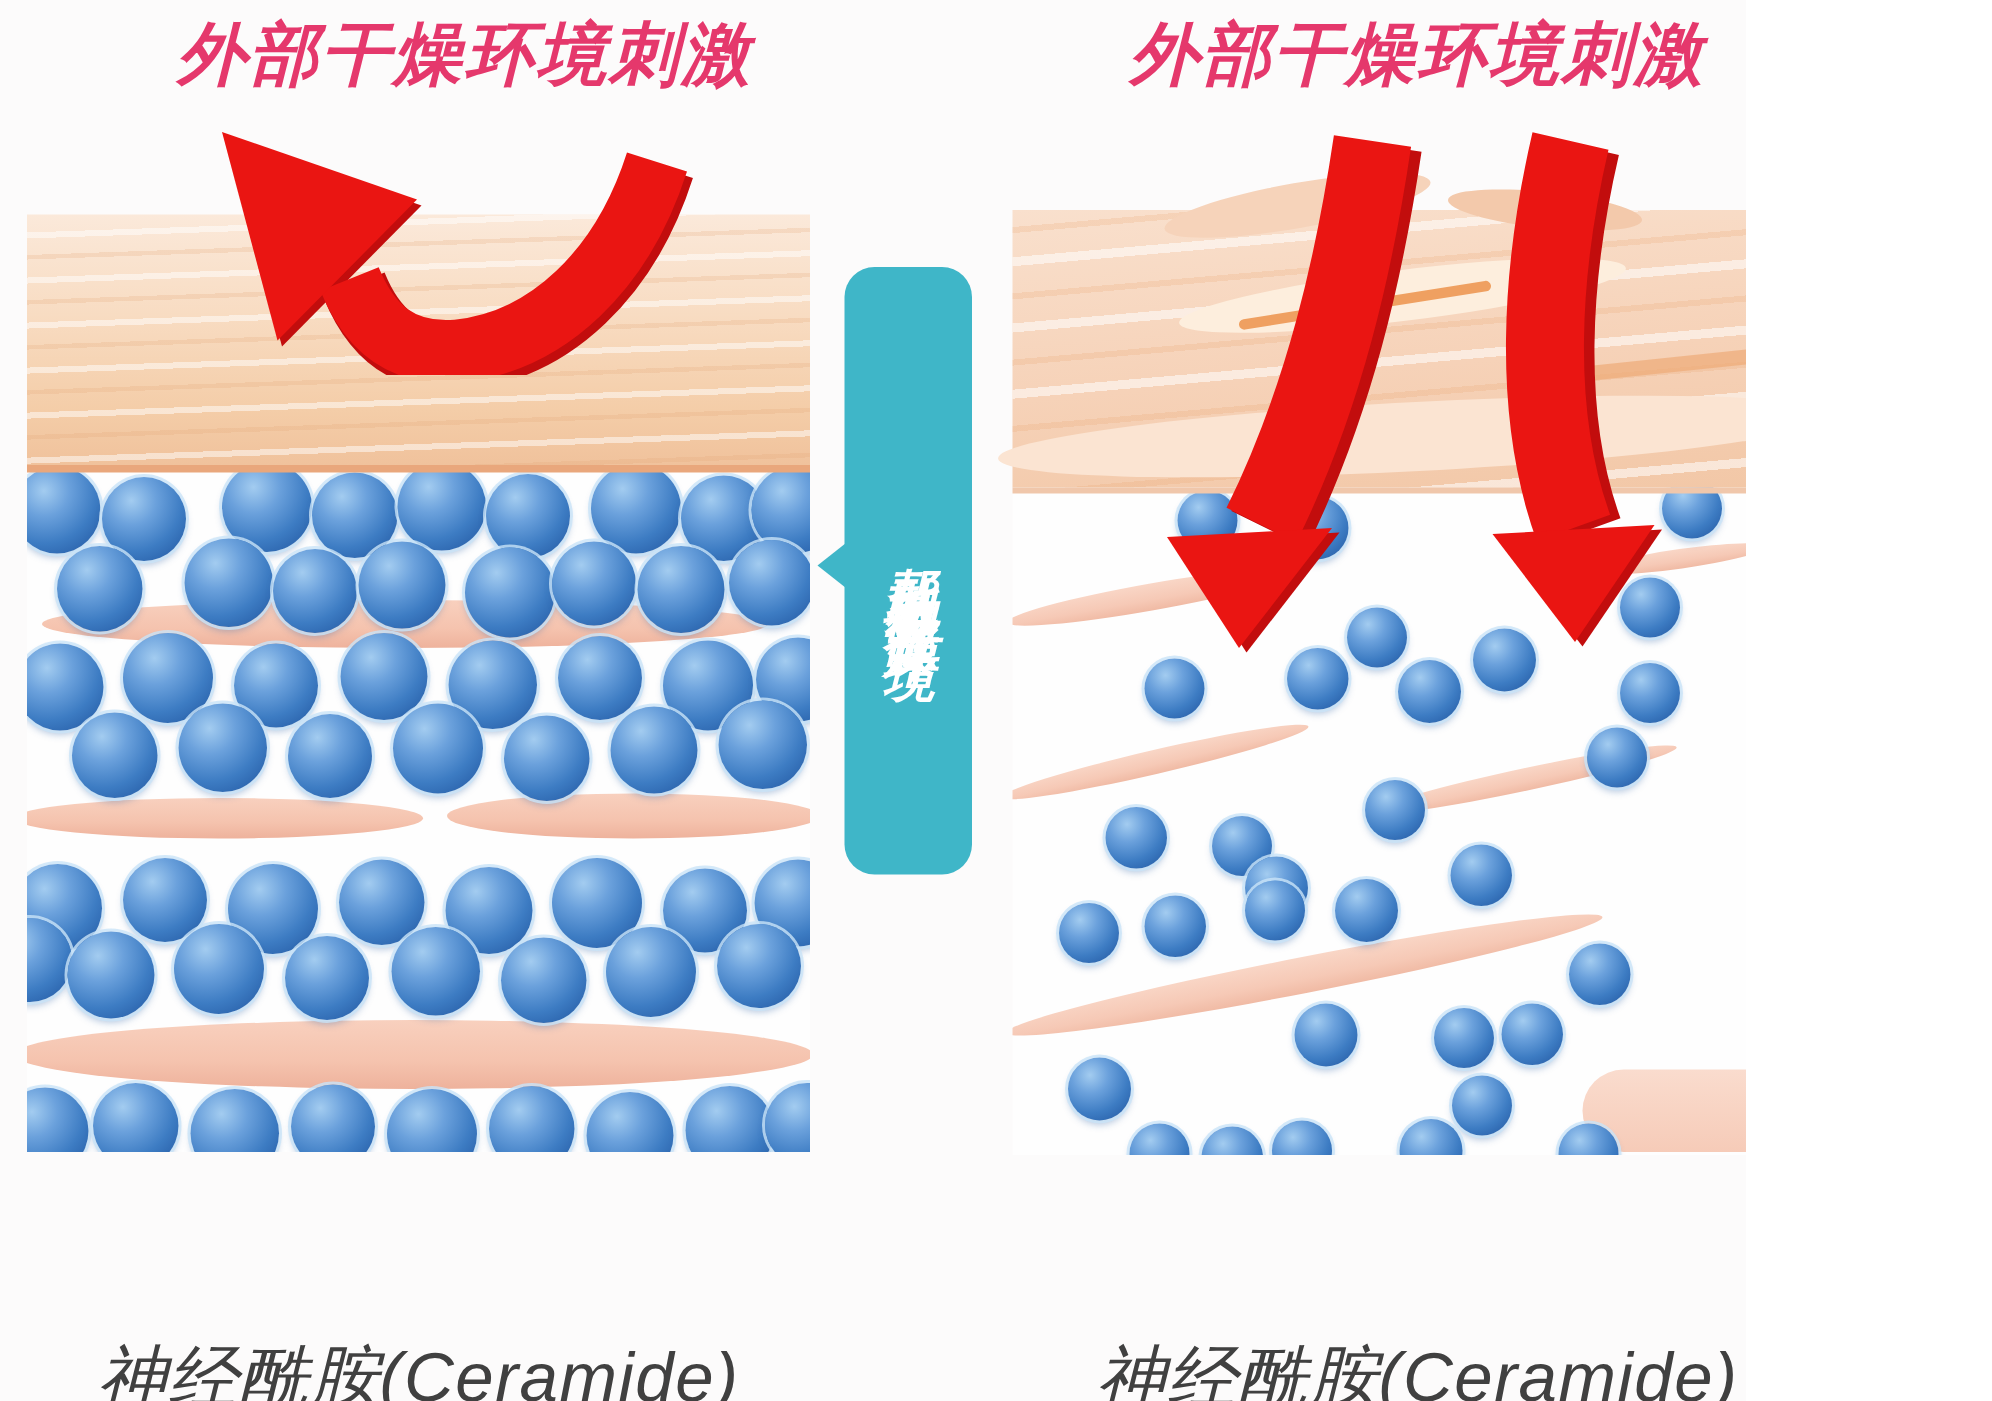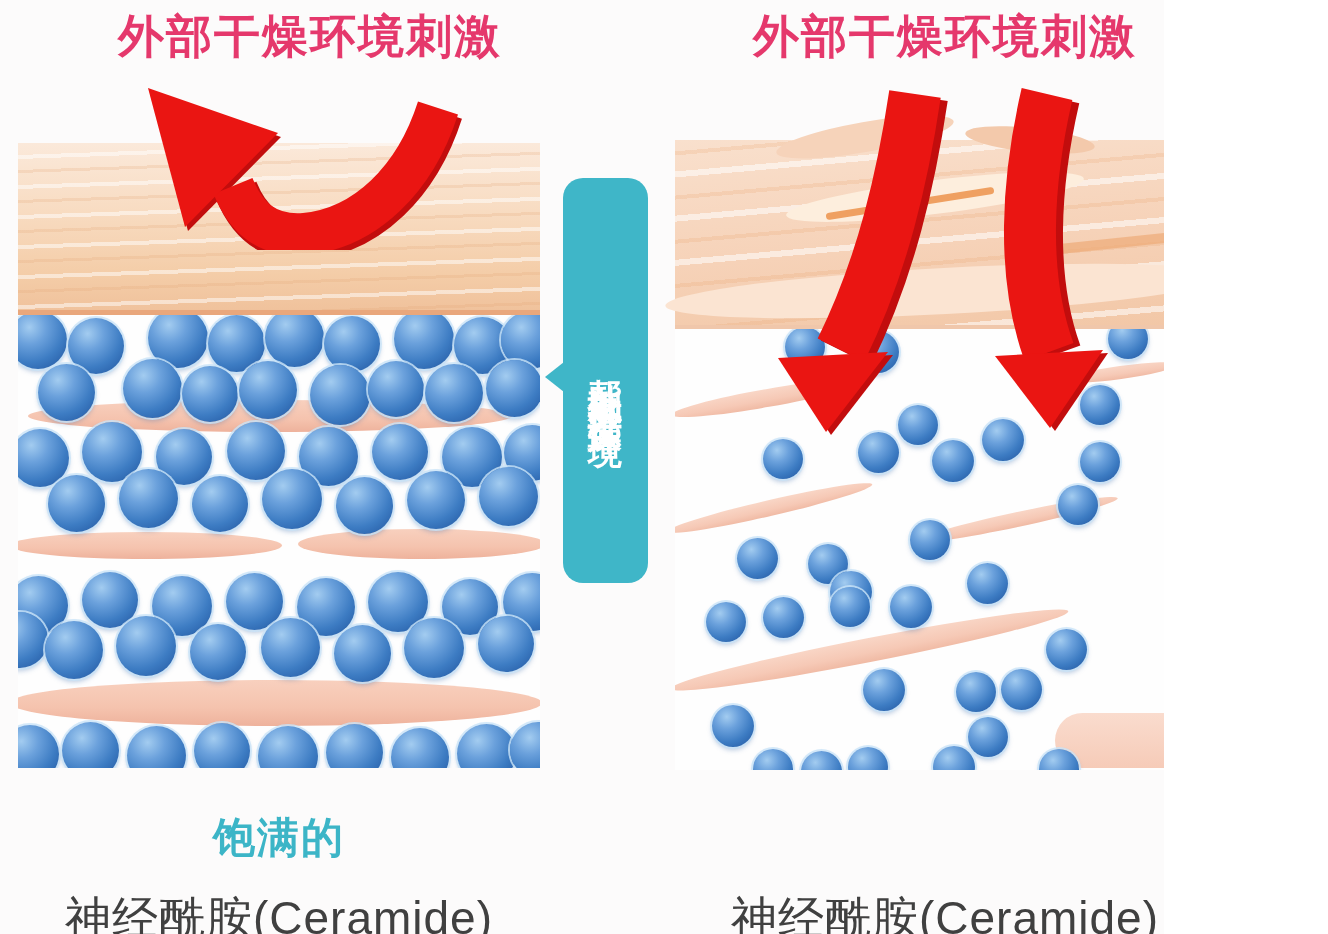--- a/index.html
+++ b/index.html
@@ -1,17 +1,17 @@
 <!DOCTYPE html>
 <html style="--page-bg: #fcfbfb; --pink: #e5386c; --teal: #3fb6c8; --gray: #6e6d6d; --red: #ea1512; --red-dark: #c20d0d; --lens: #f5c3ae; --tag: #3cb5c7; --name: #404040;"><head>
 <meta charset="utf-8">
 <style>
   html,body{margin:0;padding:0;}
   body{font-family:"Liberation Sans","DejaVu Sans",sans-serif;background:#ffffff;}
-  .stage{position:relative;width:1164px;height:934px;overflow:hidden;background:var(--page-bg,#fcfbfb);}
+  .stage{position:relative;width:1164px;height:934px;overflow:hidden;background:var(--page-bg,#fcfbfb);font-style:italic;}
 
   
   .panel-title{position:absolute;top:8px;height:56px;line-height:56px;text-align:center;
     font-size:46px;font-weight:bold;letter-spacing:2px;color:var(--pink,#e5386c);}
   .panel-title.left{left:40px;width:540px;}
   .panel-title.right{left:675px;width:540px;}
 
   
   .skin{position:absolute;z-index:2;}
   .skin-left{left:18px;top:143px;width:522px;height:167px;
@@ -219,17 +219,16 @@
     <polygon class="head-main" points="103,278 213,272 151,352"></polygon>
     <path class="arr-main" stroke-width="52" d="M 372,14 C 352,100 346,195 374,272"></path>
     <polygon class="head-main" points="320,276 428,270 375,348"></polygon>
   </svg>
 
   <div class="callout callout-right">
     <span class="tri"></span>
     <span class="vtext">难以抵御外部干燥环境</span>
   </div>
 
-  <div class="footer-tag fl row1">饱满的</div>
   <div class="footer-name fl row2">神经酰胺(Ceramide)</div>
   <div class="footer-name fr row2">神经酰胺(Ceramide)</div>
 
 </div>
 
 </body></html>

